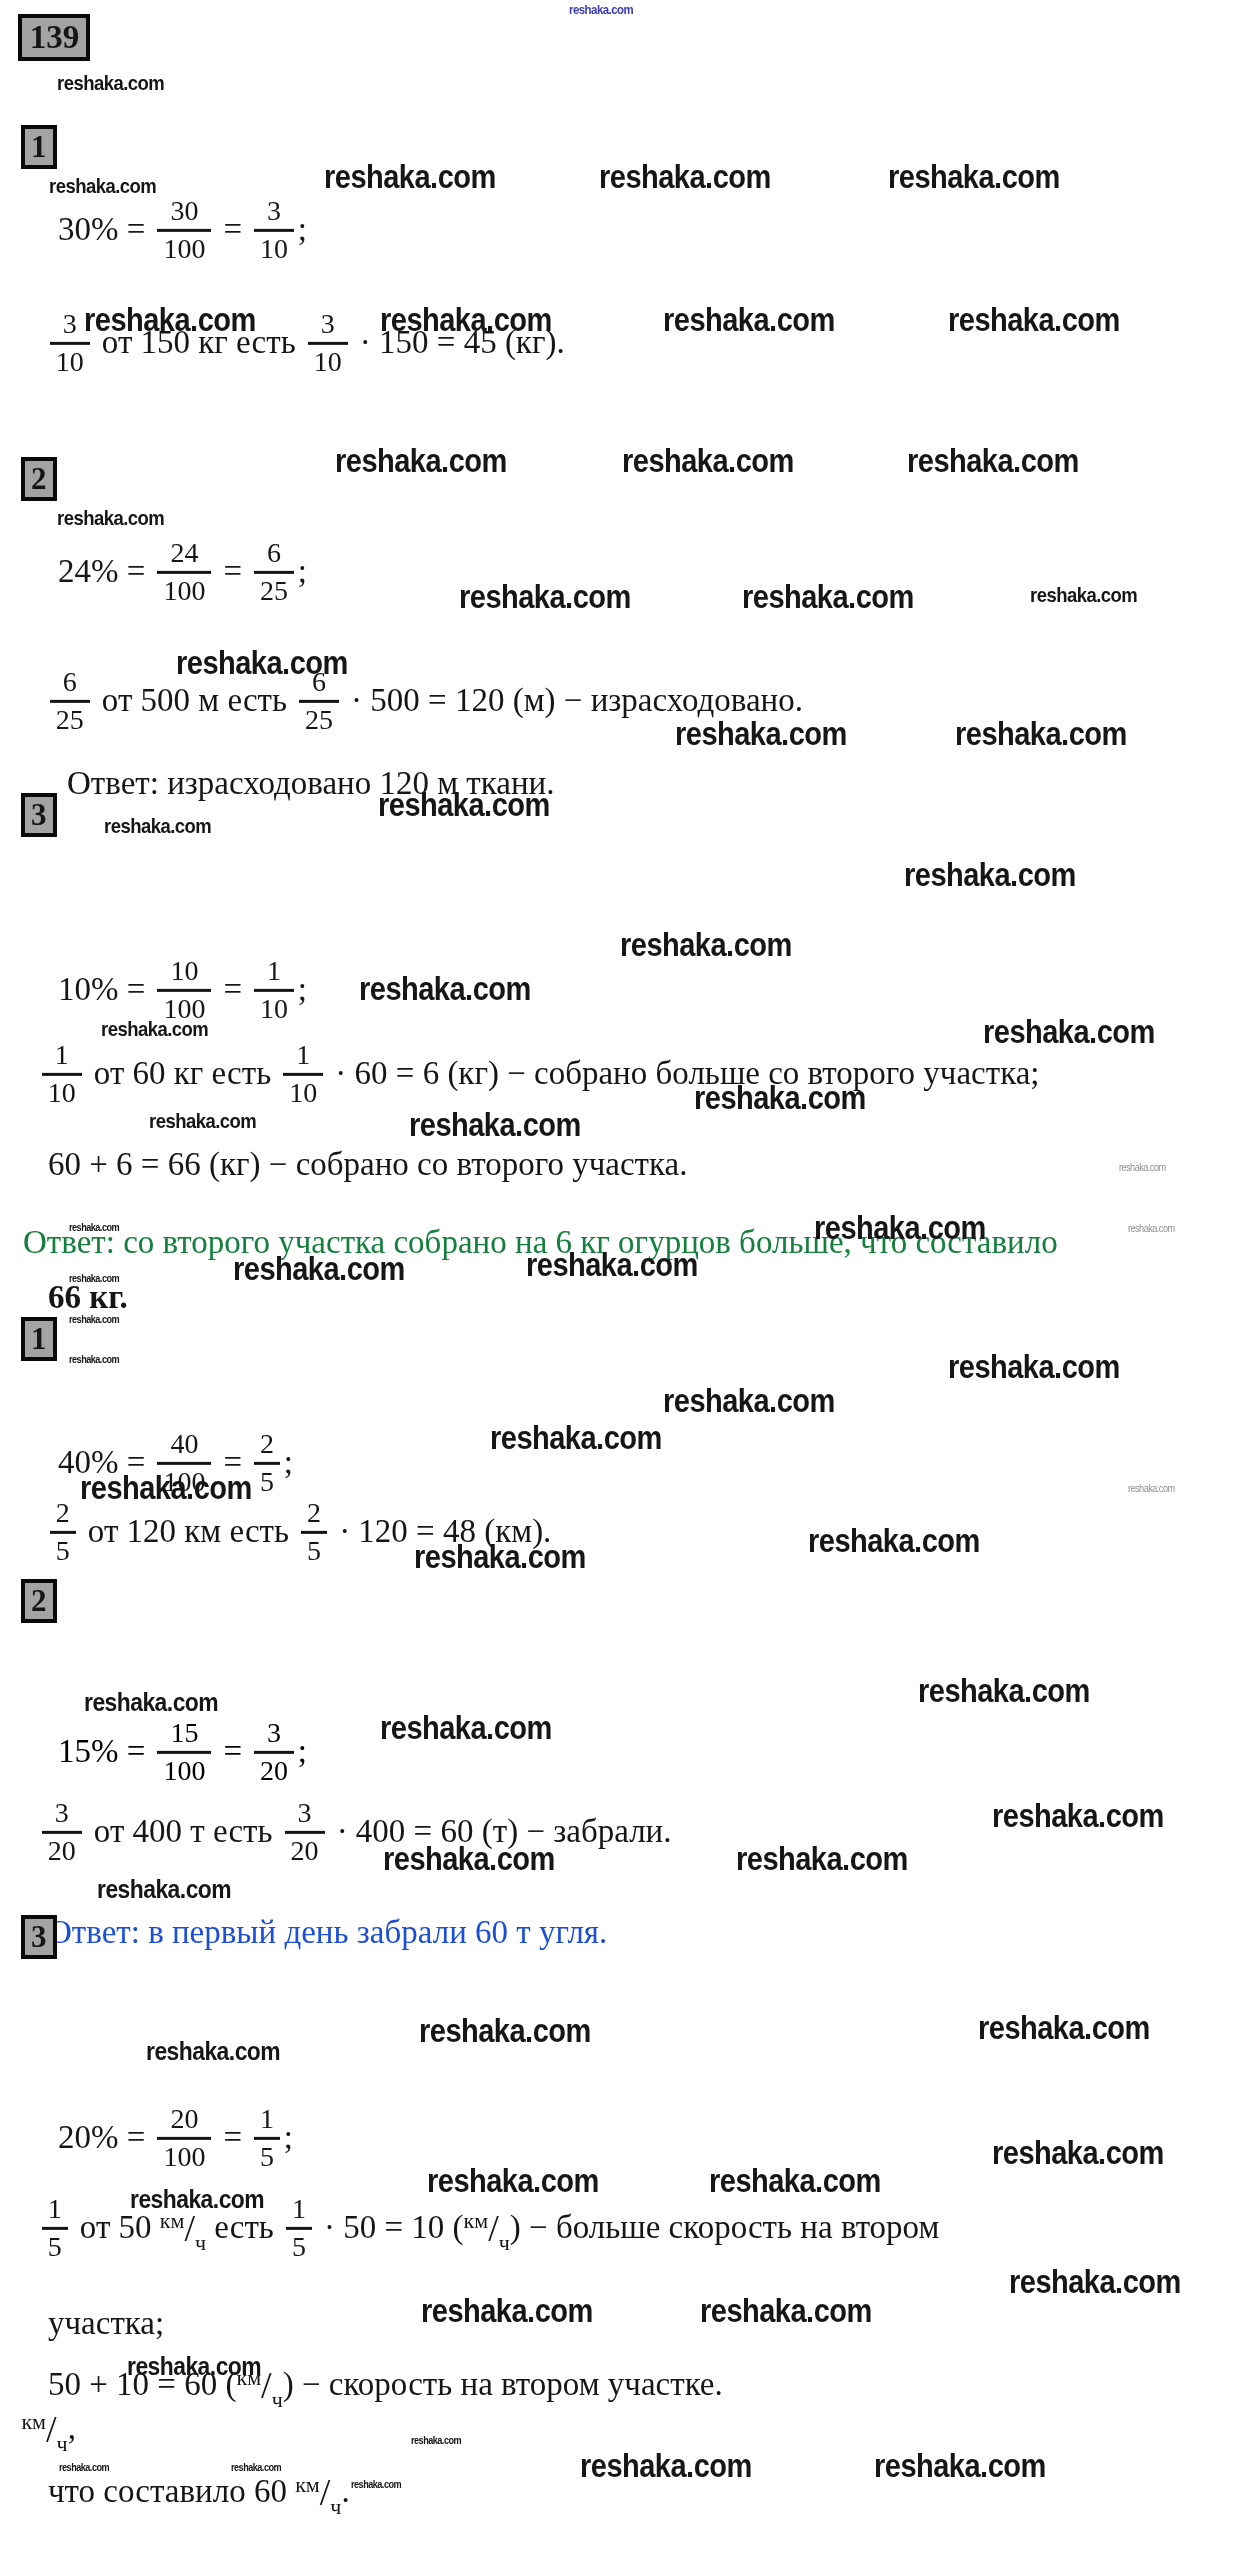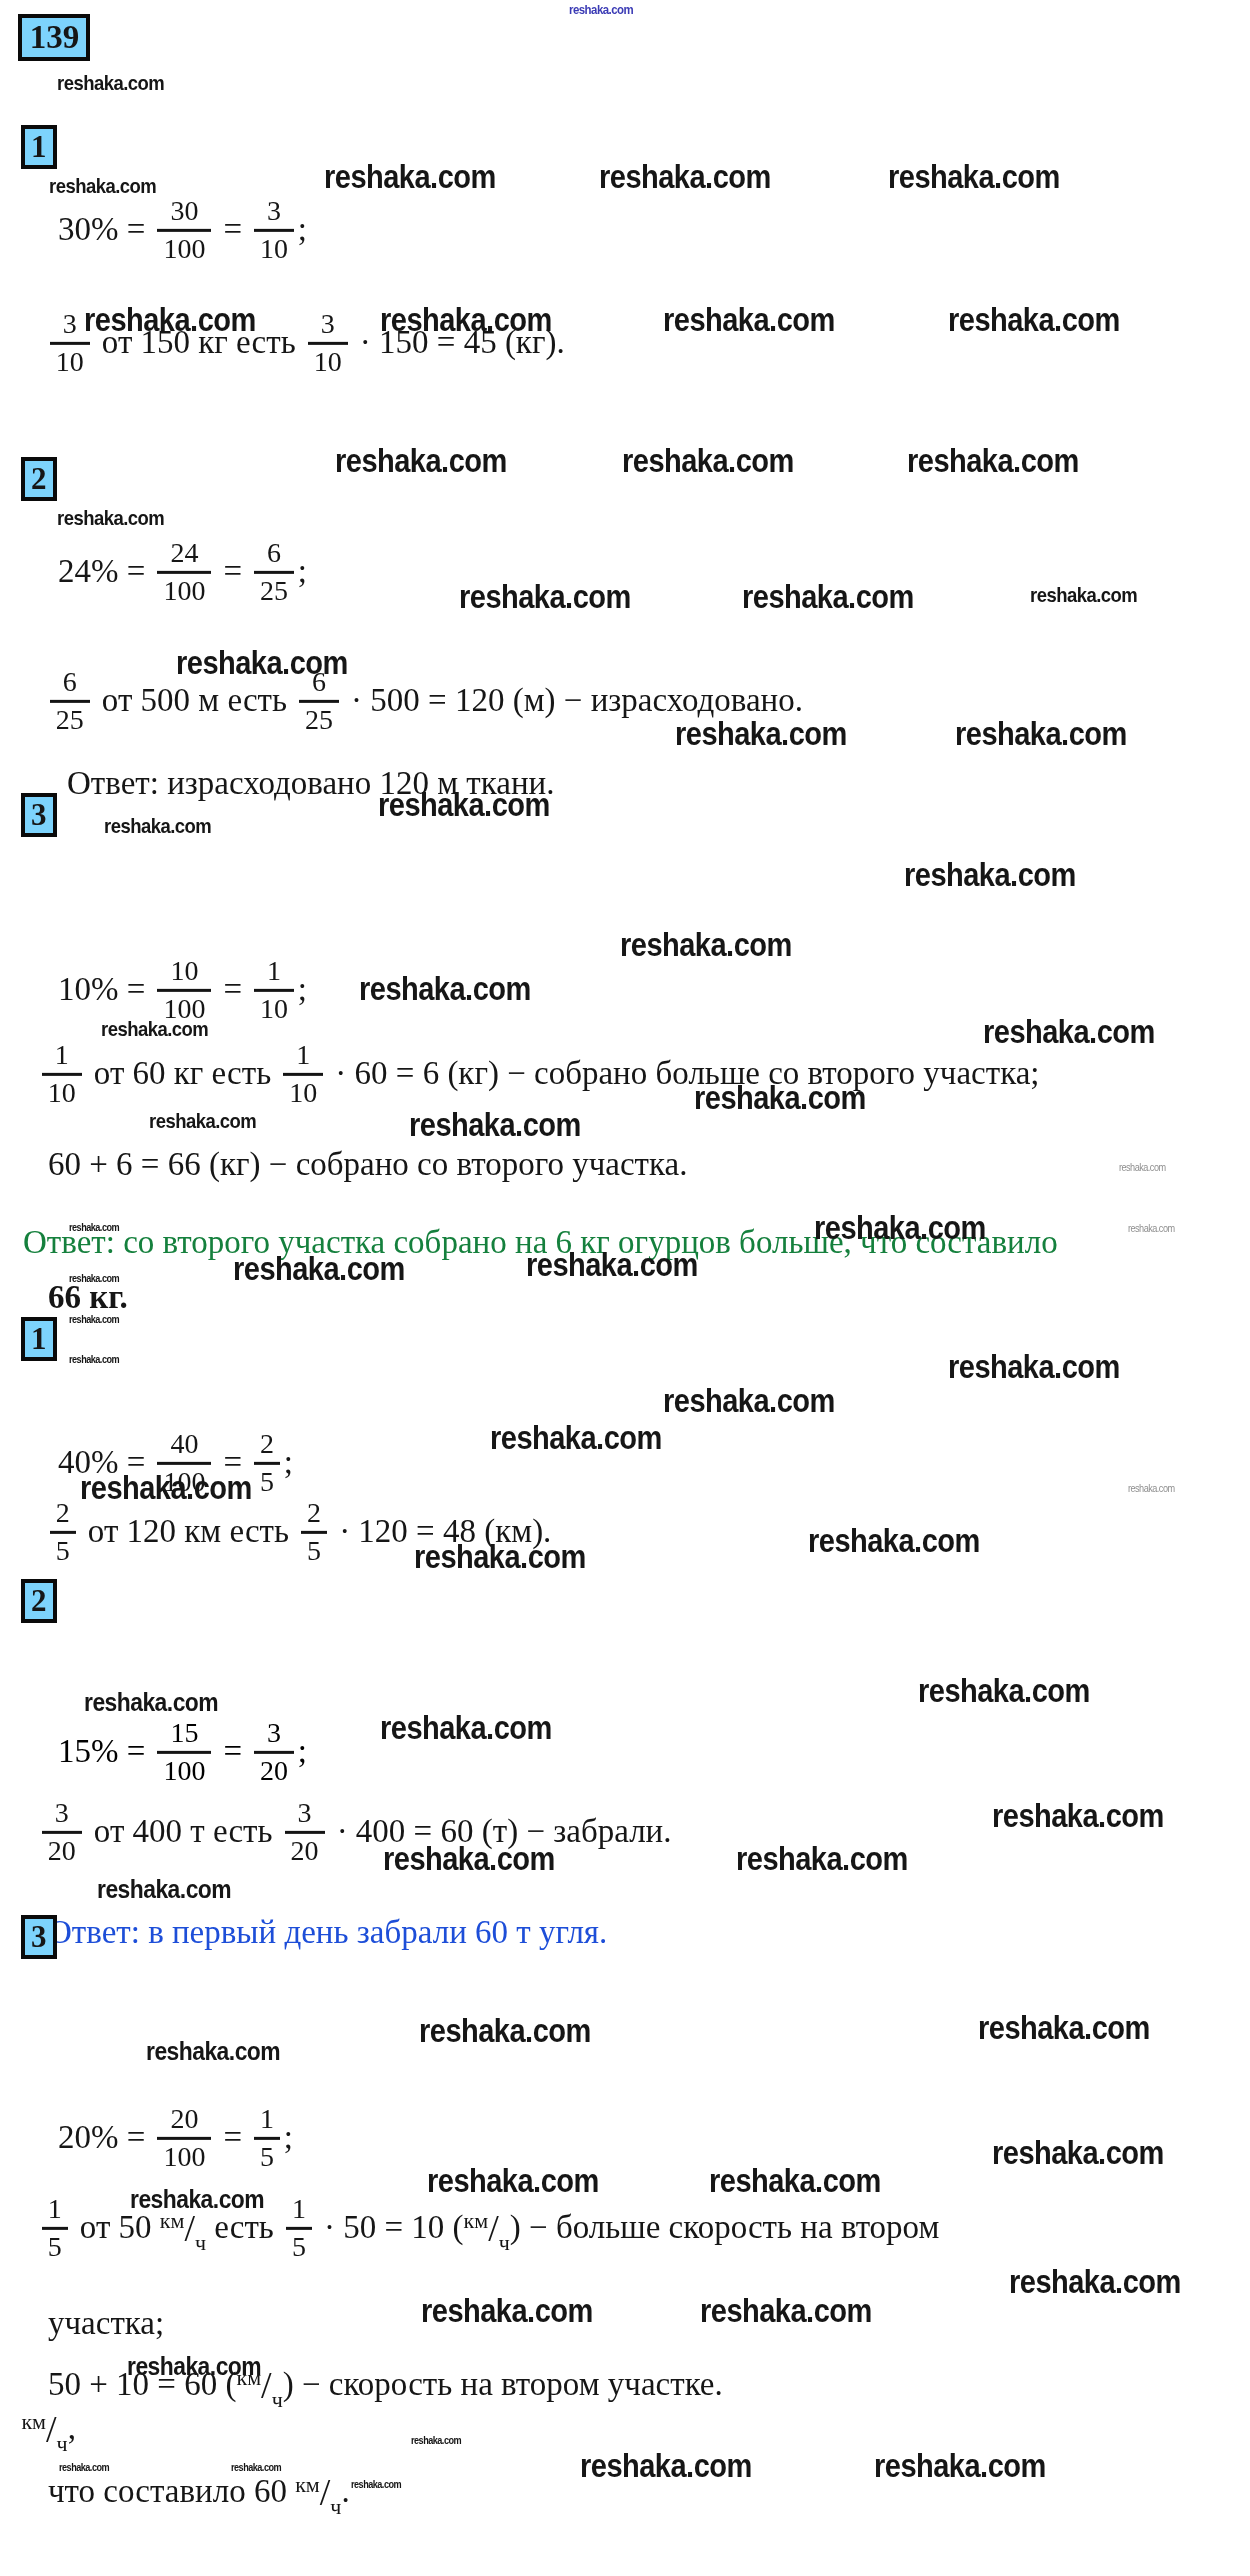--- a/index.html
+++ b/index.html
@@ -11,21 +11,21 @@
     font-family:"Liberation Serif", serif;
     color:#161616;
   }
   .numbox {
     position:absolute;
     border:4.3px solid #0a0a0a;
     padding:0.6px 6.1px 1.8px;
     font-weight:bold;
     font-size:31px;
     line-height:1.1;
-    background:#7dd3fc;
+    background:#a3a3a3;
   }
   .problem-box {
     border-width:4.9px;
     font-size:33px;
     padding:1.2px 7.3px 2.4px;
   }
   .mline {
     position:absolute;
     display:flex;
     align-items:center;

